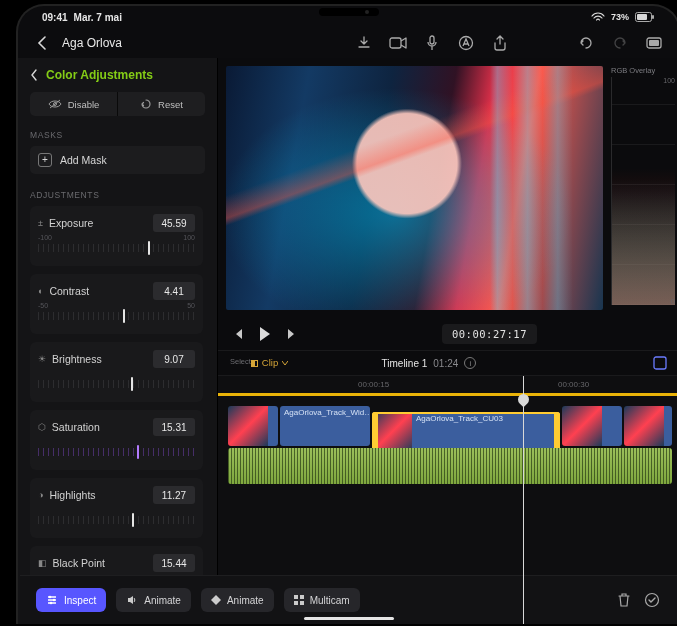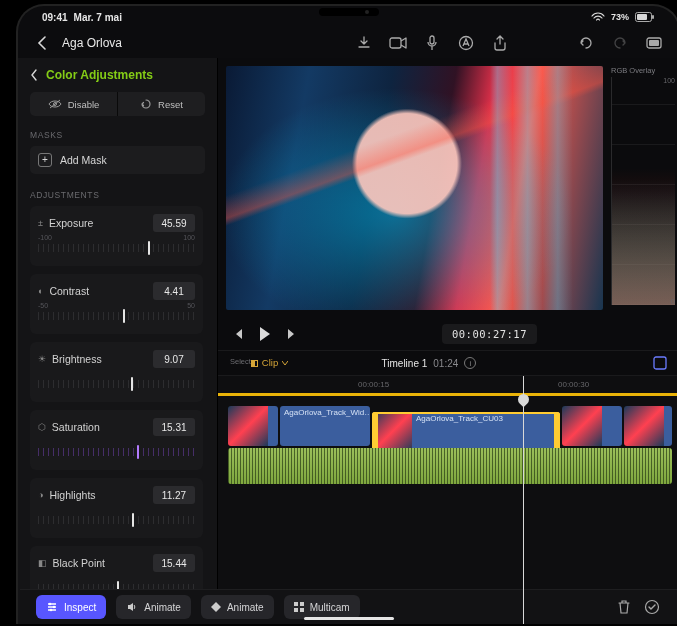--- a/index.html
+++ b/index.html
@@ -134,21 +134,21 @@
 
 .atrack{ height:36px; margin-top:2px; position:relative;}
 .aud{ position:absolute; height:100%; border-radius:3px;
   background:
     repeating-linear-gradient(90deg, rgba(40,60,20,.7) 0 1px, transparent 1px 3px),
     linear-gradient(#9bbf5a,#7fa83e);
 }
 
 
 .bottom-bar {
-  position: absolute; left: 2px; right: 2px; bottom: 0; height: 35px;
+  position: absolute; left: 2px; right: 2px; bottom: 0; height: 49px;
   background: #121214; border-top: 1px solid #1e1e20;
   display: flex; align-items: center; padding: 0 16px; gap: 10px;
 }
 .bbtn {
   height: 24px; padding: 0 10px; border-radius: 6px; background: #26262a;
   display: flex; align-items: center; gap: 6px; font-size: 10px; color: #d4d4d6; cursor: pointer;
 }
 .bbtn.active { background: #5856ff; color: #fff; }
 .bottom-bar .spacer{ flex:1 }
 .home-ind{ position:absolute; bottom:4px; left:50%; transform:translateX(-50%); width:90px; height:3px; border-radius:2px; background:#e5e5e5;}

